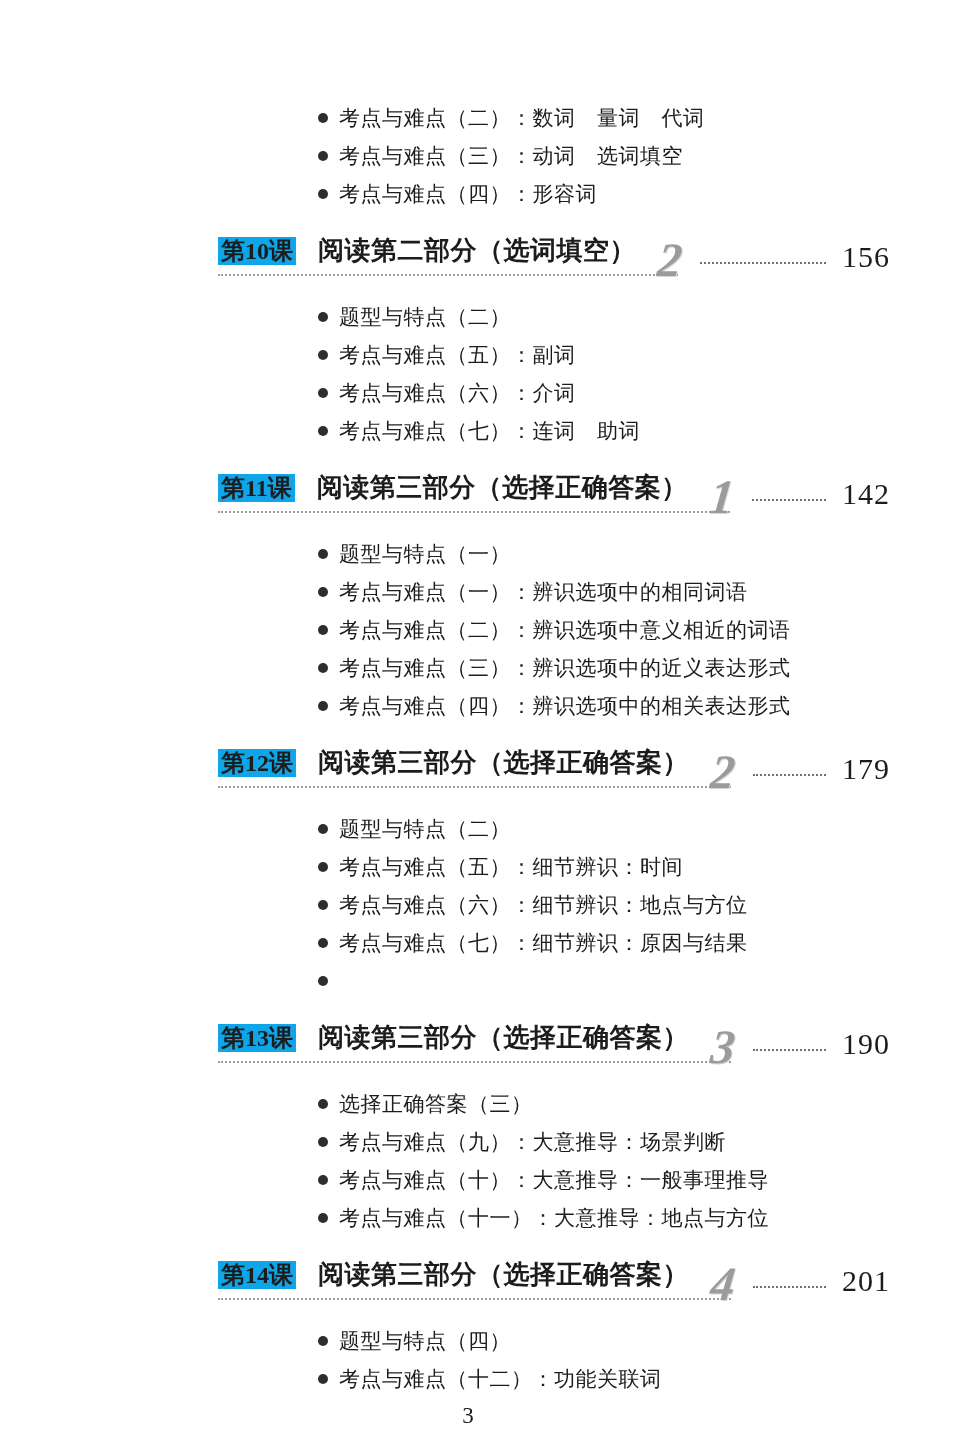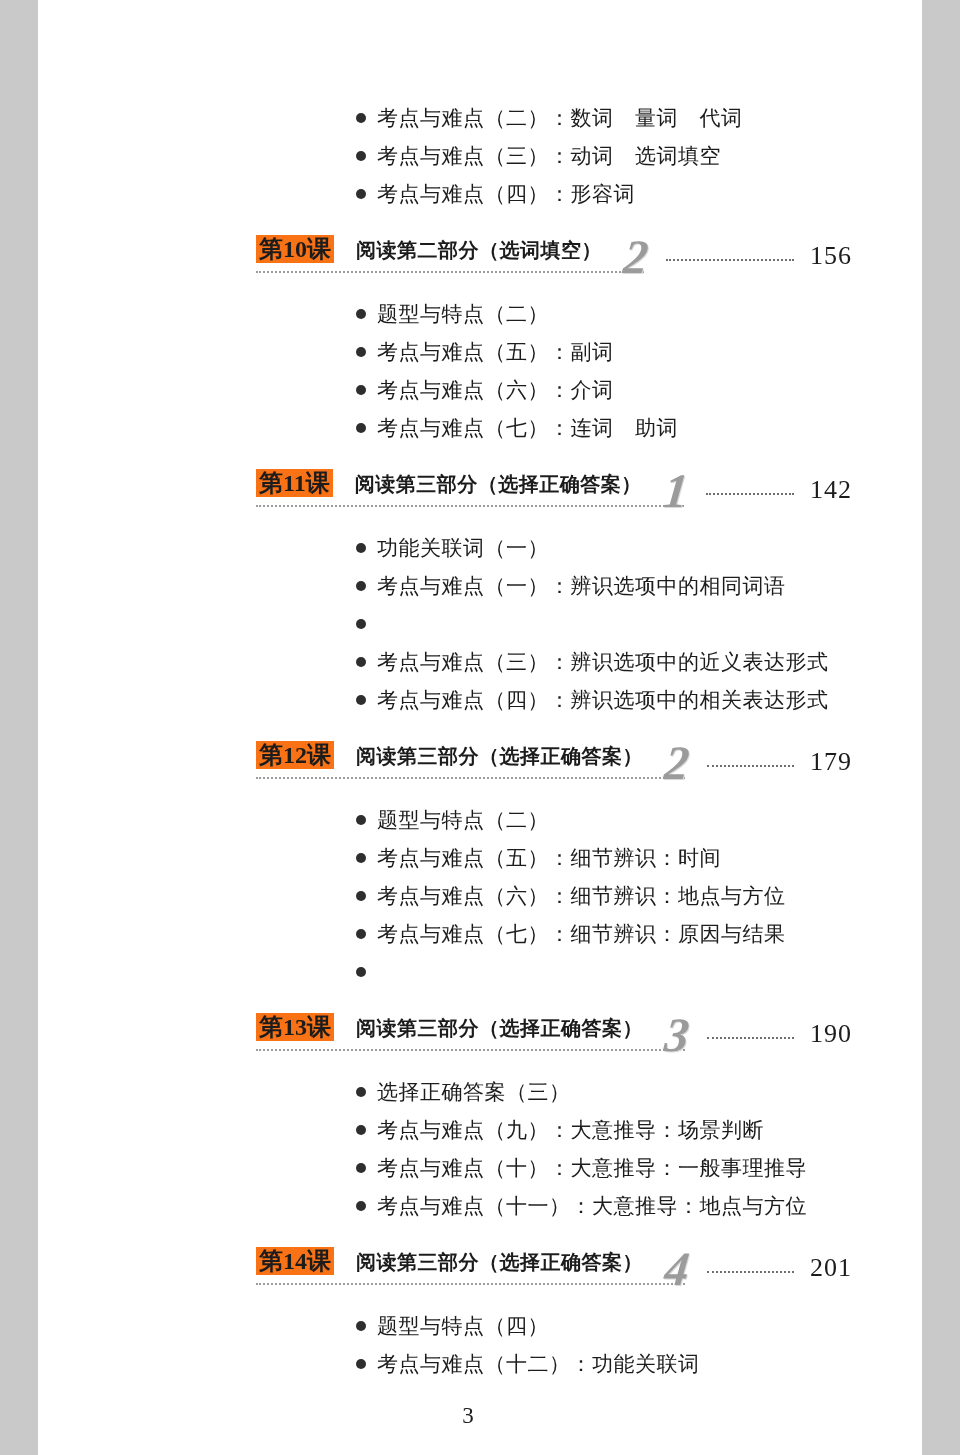--- a/index.html
+++ b/index.html
@@ -2,21 +2,21 @@
 <html><head>
 <meta charset="utf-8">
 <style>
   html, body { margin: 0; padding: 0; }
   body {
     background: #c9c9c9;
     font-family: "Liberation Serif", "DejaVu Serif", serif;
   }
   .page {
     position: relative;
-    width: 884px;
+    width: 960px;
     height: 1455px;
     margin: 0 auto;
     background: #ffffff;
     color: #1c1c1c;
     overflow: hidden;
   }
   .content {
     padding: 99px 70px 0 218px;
   }
   
@@ -46,26 +46,26 @@
   .heading-main {
     position: relative;
     display: inline-block;
     border-bottom: 2px dotted #9c9c9c;
     padding: 0 42px 6px 0;
     white-space: nowrap;
   }
   .lesson {
     font-weight: bold;
     font-size: 24px;
-    background: #f97316;
+    background: #0ea5e9;
     padding: 1px 3px;
   }
   .title {
     font-weight: bold;
-    font-size: 20px;
+    font-size: 26px;
     margin-left: 18px;
     letter-spacing: 0.5px;
   }
   .num {
     position: absolute;
     right: -4px;
     bottom: -10px;
     font-size: 48px;
     font-style: italic;
     font-weight: bold;
@@ -75,21 +75,21 @@
     line-height: 1;
   }
   .leader {
     flex: 1 1 auto;
     border-bottom: 2px dotted #6f6f6f;
     margin: 0 16px 12px 22px;
     min-width: 40px;
   }
   .pageno {
     flex: 0 0 auto;
-    font-size: 26px;
+    font-size: 30px;
     line-height: 1;
     padding-bottom: 4px;
     letter-spacing: 1px;
   }
   
   .footer {
     position: absolute;
     bottom: 26px;
     left: 0;
     width: 100%;
@@ -155,28 +155,29 @@
           <span class="lesson">第11课</span>
           <span class="title">阅读第三部分（选择正确答案）</span>
           <span class="num">1</span>
         </span>
         <span class="leader"></span>
         <span class="pageno">142</span>
       </div>
       <div class="items">
         <div class="toc-item">
           <span class="dot"></span>
-          <span>功能关联词（一）</span>
+          <span>题型与特点（一）</span>
         </div>
         <div class="toc-item">
           <span class="dot"></span>
           <span>考点与难点（一）：辨识选项中的相同词语</span>
         </div>
         <div class="toc-item">
           <span class="dot"></span>
+          <span>考点与难点（二）：辨识选项中意义相近的词语</span>
         </div>
         <div class="toc-item">
           <span class="dot"></span>
           <span>考点与难点（三）：辨识选项中的近义表达形式</span>
         </div>
         <div class="toc-item">
           <span class="dot"></span>
           <span>考点与难点（四）：辨识选项中的相关表达形式</span>
         </div>
       </div>

